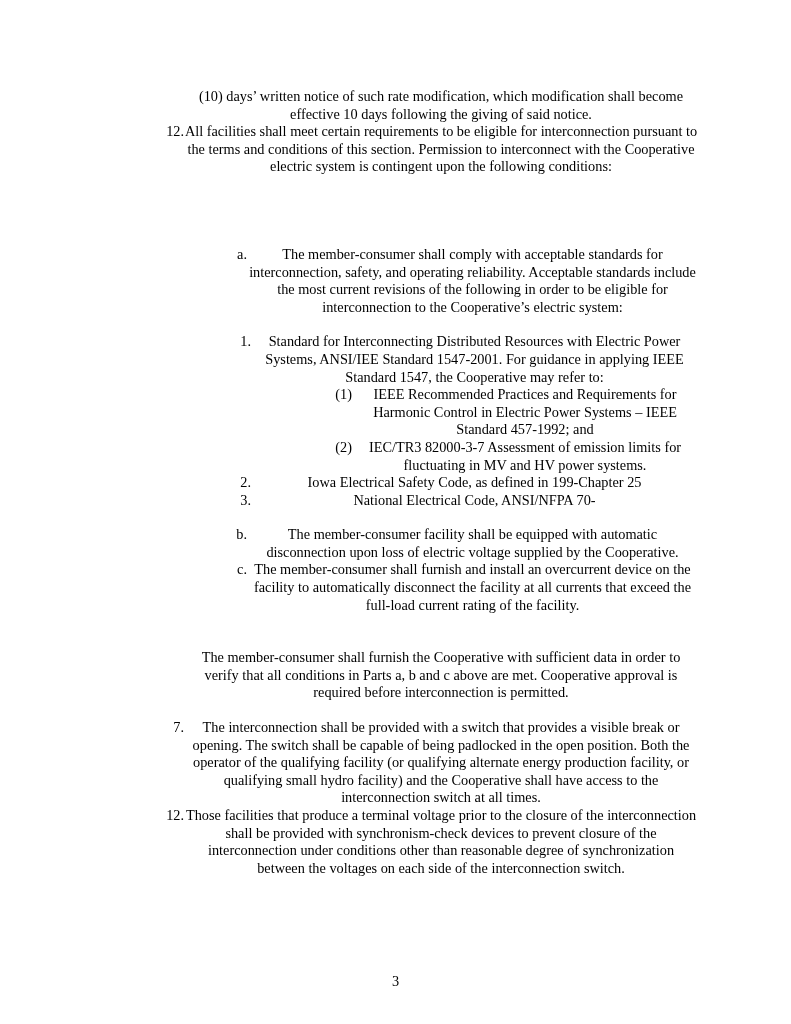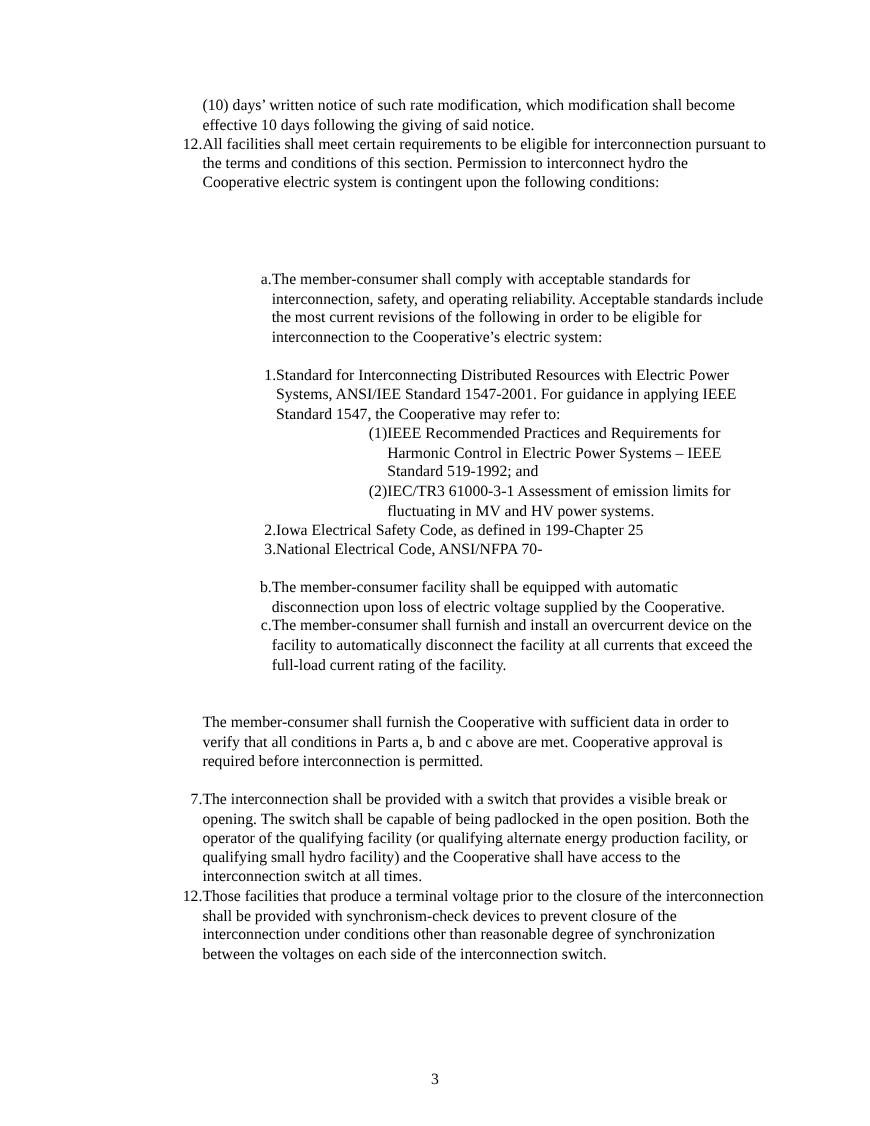--- a/index.html
+++ b/index.html
@@ -33,21 +33,21 @@
     display: flex;
     align-items: flex-start;
   }
   .marker {
     flex: 0 0 auto;
     white-space: pre;
     text-align: right;
   }
   .txt {
     flex: 1 1 auto;
-    text-align: left;
+    text-align: center;
   }
 
   
   
   .lvl-intro { margin-left: 72px; }
 
   .heading {
     font-weight: bold;
     text-decoration: underline;
     margin-left: 0;
@@ -94,46 +94,46 @@
 
   <div class="content">
 
     <div class="blk lvl-intro">
       <div class="txt">(10) days’ written notice of such rate modification, which modification shall become effective 10 days following the giving of said notice.</div>
     </div>
 
 
     <div class="blk lvl-num">
       <div class="marker">12.</div>
-      <div class="txt">All facilities shall meet certain requirements to be eligible for interconnection pursuant to the terms and conditions of this section.  Permission to interconnect hydro the Cooperative electric system is contingent upon the following conditions:</div>
+      <div class="txt">All facilities shall meet certain requirements to be eligible for interconnection pursuant to the terms and conditions of this section.  Permission to interconnect with the Cooperative electric system is contingent upon the following conditions:</div>
     </div>
 
     <div class="gap-2"></div>
     <div class="gap-2"></div>
 
     <div class="blk lvl-alpha">
       <div class="marker">a.</div>
       <div class="txt">The member-consumer shall comply with acceptable standards for interconnection, safety, and operating reliability.  Acceptable standards include the most current revisions of the following in order to be eligible for interconnection to the Cooperative’s electric system:</div>
     </div>
 
     <div class="gap-1"></div>
 
     <div class="blk lvl-arab">
       <div class="marker">1.</div>
       <div class="txt">Standard for Interconnecting Distributed Resources with Electric Power Systems, ANSI/IEE Standard 1547-2001.  For guidance in applying IEEE Standard 1547, the Cooperative may refer to:</div>
     </div>
 
     <div class="blk lvl-paren">
       <div class="marker">(1)</div>
-      <div class="txt">IEEE Recommended Practices and Requirements for Harmonic Control in Electric Power Systems – IEEE Standard 519-1992; and</div>
+      <div class="txt">IEEE Recommended Practices and Requirements for Harmonic Control in Electric Power Systems – IEEE Standard 457-1992; and</div>
     </div>
 
     <div class="blk lvl-paren">
       <div class="marker">(2)</div>
-      <div class="txt">IEC/TR3 61000-3-1 Assessment of emission limits for fluctuating in MV and HV power systems.</div>
+      <div class="txt">IEC/TR3 82000-3-7 Assessment of emission limits for fluctuating in MV and HV power systems.</div>
     </div>
 
     <div class="blk lvl-arab">
       <div class="marker">2.</div>
       <div class="txt">Iowa Electrical Safety Code, as defined in 199-Chapter 25</div>
     </div>
 
     <div class="blk lvl-arab">
       <div class="marker">3.</div>
       <div class="txt">National Electrical Code, ANSI/NFPA 70-</div>

